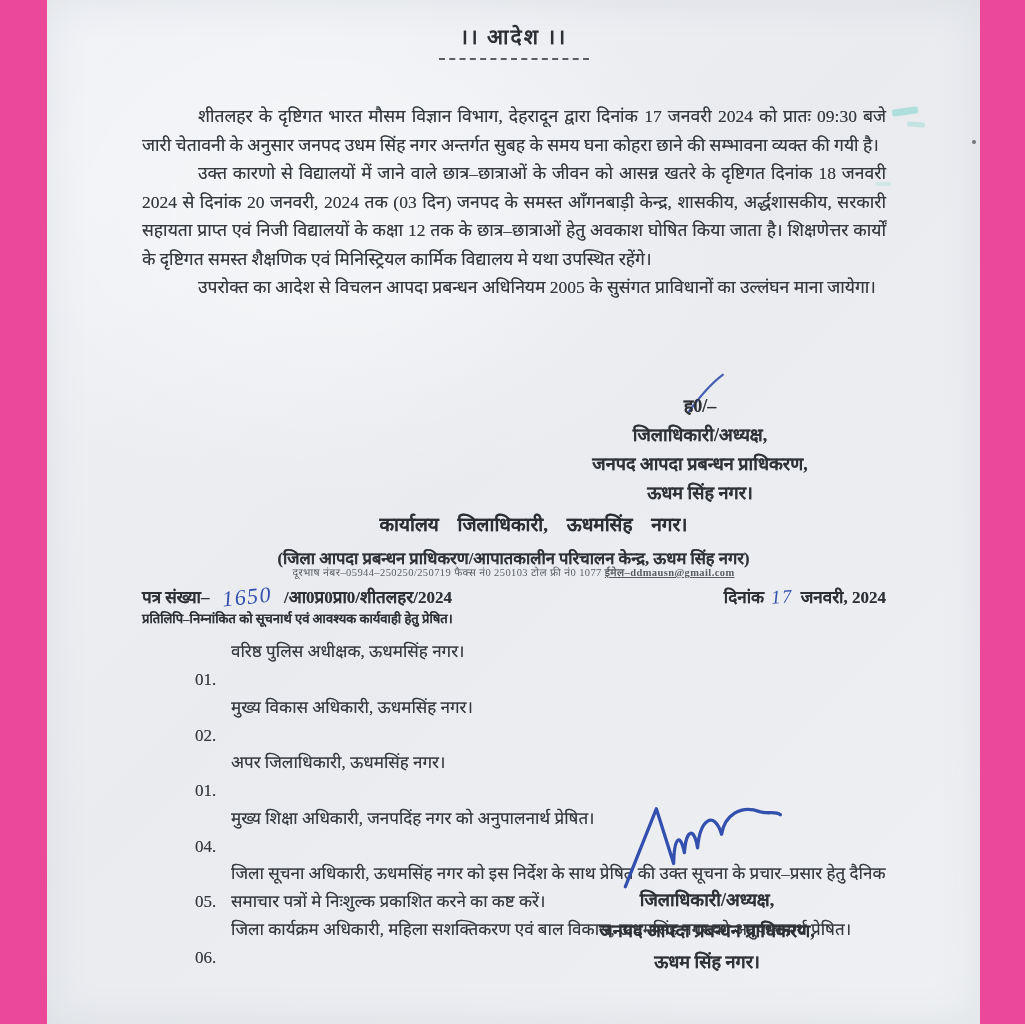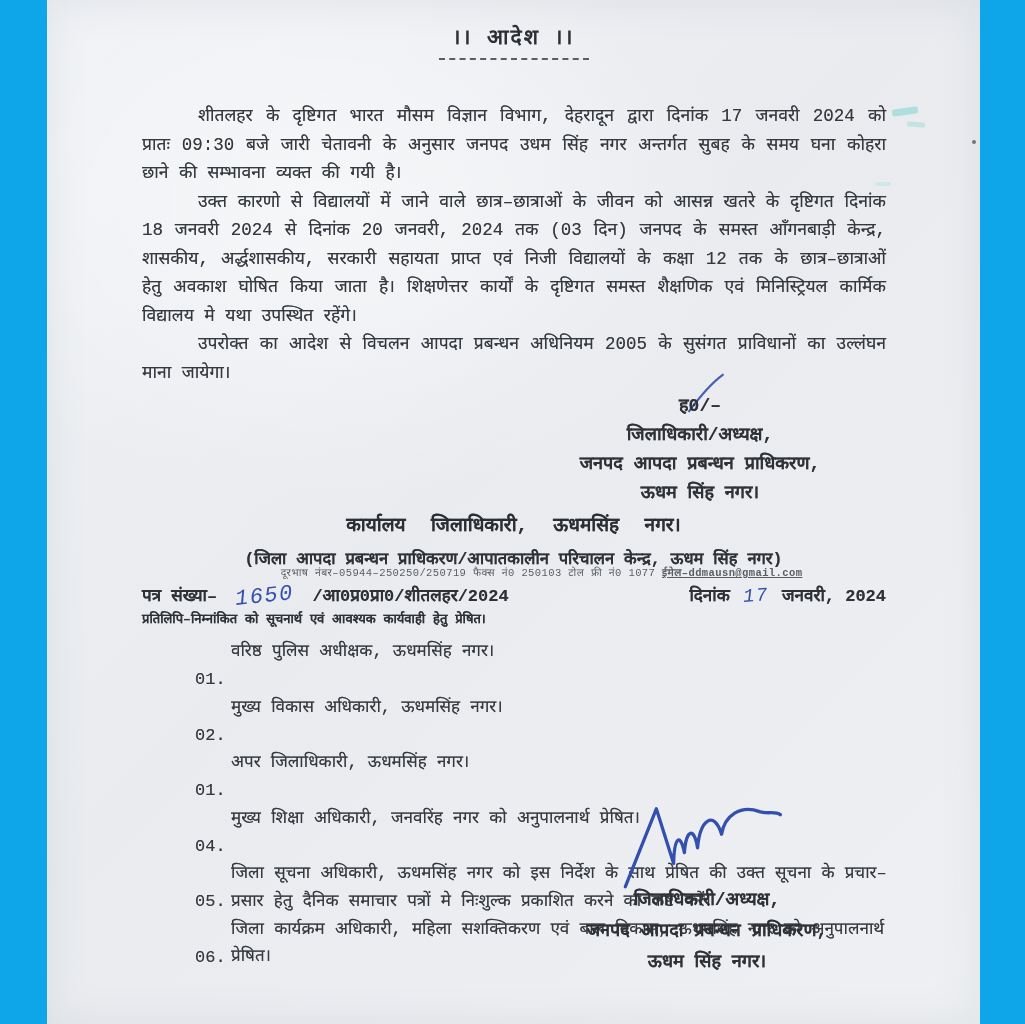--- a/index.html
+++ b/index.html
@@ -2,22 +2,22 @@
 <html lang="hi" style="--ink-blue: #3450ae; --text: #35383d; --page-bg: #edeff3;"><head>
 <meta charset="utf-8">
 <style>
   :root{
     --ink-blue:#3450ae;
     --text:#35383d;
     --page-bg:#edeff3;
   }
   html,body{margin:0;padding:0;background:#ffffff;}
   .canvas{
-    position:relative;width:1025px;height:1024px;background:#0ea5e9;overflow:hidden;
-    font-family:Liberation Mono, monospace;color:var(--text);
+    position:relative;width:1025px;height:1024px;background:#ec4899;overflow:hidden;
+    font-family:Liberation Serif, serif;color:var(--text);
   }
   .page{
     position:absolute;left:47px;top:0;width:933px;height:1024px;
     background:
       radial-gradient(ellipse 700px 500px at 30% 20%, rgba(255,255,255,.55), rgba(255,255,255,0) 60%),
       linear-gradient(135deg,#eff1f5 0%,#e9ebef 45%,#eef0f3 100%);
     box-shadow:inset 0 0 40px rgba(120,128,140,.12);
   }
   .doc-title{
     position:absolute;left:0;top:22px;width:100%;text-align:center;
@@ -36,30 +36,31 @@
   .sig-top{
     position:absolute;left:473px;top:392px;width:360px;text-align:center;
     font-weight:700;font-size:18px;line-height:29px;color:#2e3136;
     text-shadow:0 0 .5px rgba(46,49,54,.5);
   }
   .pen-slash{position:absolute;left:636px;top:372px;width:45px;height:42px;color:var(--ink-blue);opacity:.9;}
   .office-head{
     position:absolute;left:0;top:511px;width:100%;text-align:center;
     font-weight:700;font-size:19px;color:#2b2e33;word-spacing:14px;
     text-shadow:0 0 .5px rgba(43,46,51,.5);
+    padding-left:20px;
   }
   .office-sub{
     position:absolute;left:0;top:538px;width:100%;text-align:center;
     font-weight:700;font-size:16.5px;color:#2e3136;
     text-shadow:0 0 .4px rgba(46,49,54,.5);
     margin-top:8px;
   }
   .office-contact{
     position:absolute;left:0;top:565px;width:100%;text-align:center;
-    font-size:10.5px;color:#4a4e54;letter-spacing:.4px;opacity:.9;margin-left:28px;
+    font-size:10.5px;color:#4a4e54;letter-spacing:.4px;opacity:.9;
   }
   .office-contact .email{font-weight:700;text-decoration:underline;}
   .letter-row{
     position:absolute;left:95px;top:583px;width:744px;
     display:flex;justify-content:space-between;align-items:baseline;
     font-weight:700;font-size:17px;color:#2e3136;
     text-shadow:0 0 .4px rgba(46,49,54,.5);
   }
   .hand{
     display:inline-block;color:var(--ink-blue);font-style:italic;font-weight:400;
@@ -148,21 +149,21 @@
       <div class="item">
         <span class="num">02.</span>
         <span class="itext">मुख्य विकास अधिकारी, ऊधमसिंह नगर।</span>
       </div>
       <div class="item">
         <span class="num">01.</span>
         <span class="itext">अपर जिलाधिकारी, ऊधमसिंह नगर।</span>
       </div>
       <div class="item">
         <span class="num">04.</span>
-        <span class="itext">मुख्य शिक्षा अधिकारी, जनवरिंह नगर को अनुपालनार्थ प्रेषित।</span>
+        <span class="itext">मुख्य शिक्षा अधिकारी, जनपदिंह नगर को अनुपालनार्थ प्रेषित।</span>
       </div>
       <div class="item">
         <span class="num">05.</span>
         <span class="itext">जिला सूचना अधिकारी, ऊधमसिंह नगर को इस निर्देश के साथ प्रेषित की उक्त सूचना के प्रचार–प्रसार हेतु दैनिक समाचार पत्रों मे निःशुल्क प्रकाशित करने का कष्ट करें।</span>
       </div>
       <div class="item">
         <span class="num">06.</span>
         <span class="itext">जिला कार्यक्रम अधिकारी, महिला सशक्तिकरण एवं बाल विकास, ऊधमसिंह नगर को अनुपालनार्थ प्रेषित।</span>
       </div>
     </div>

